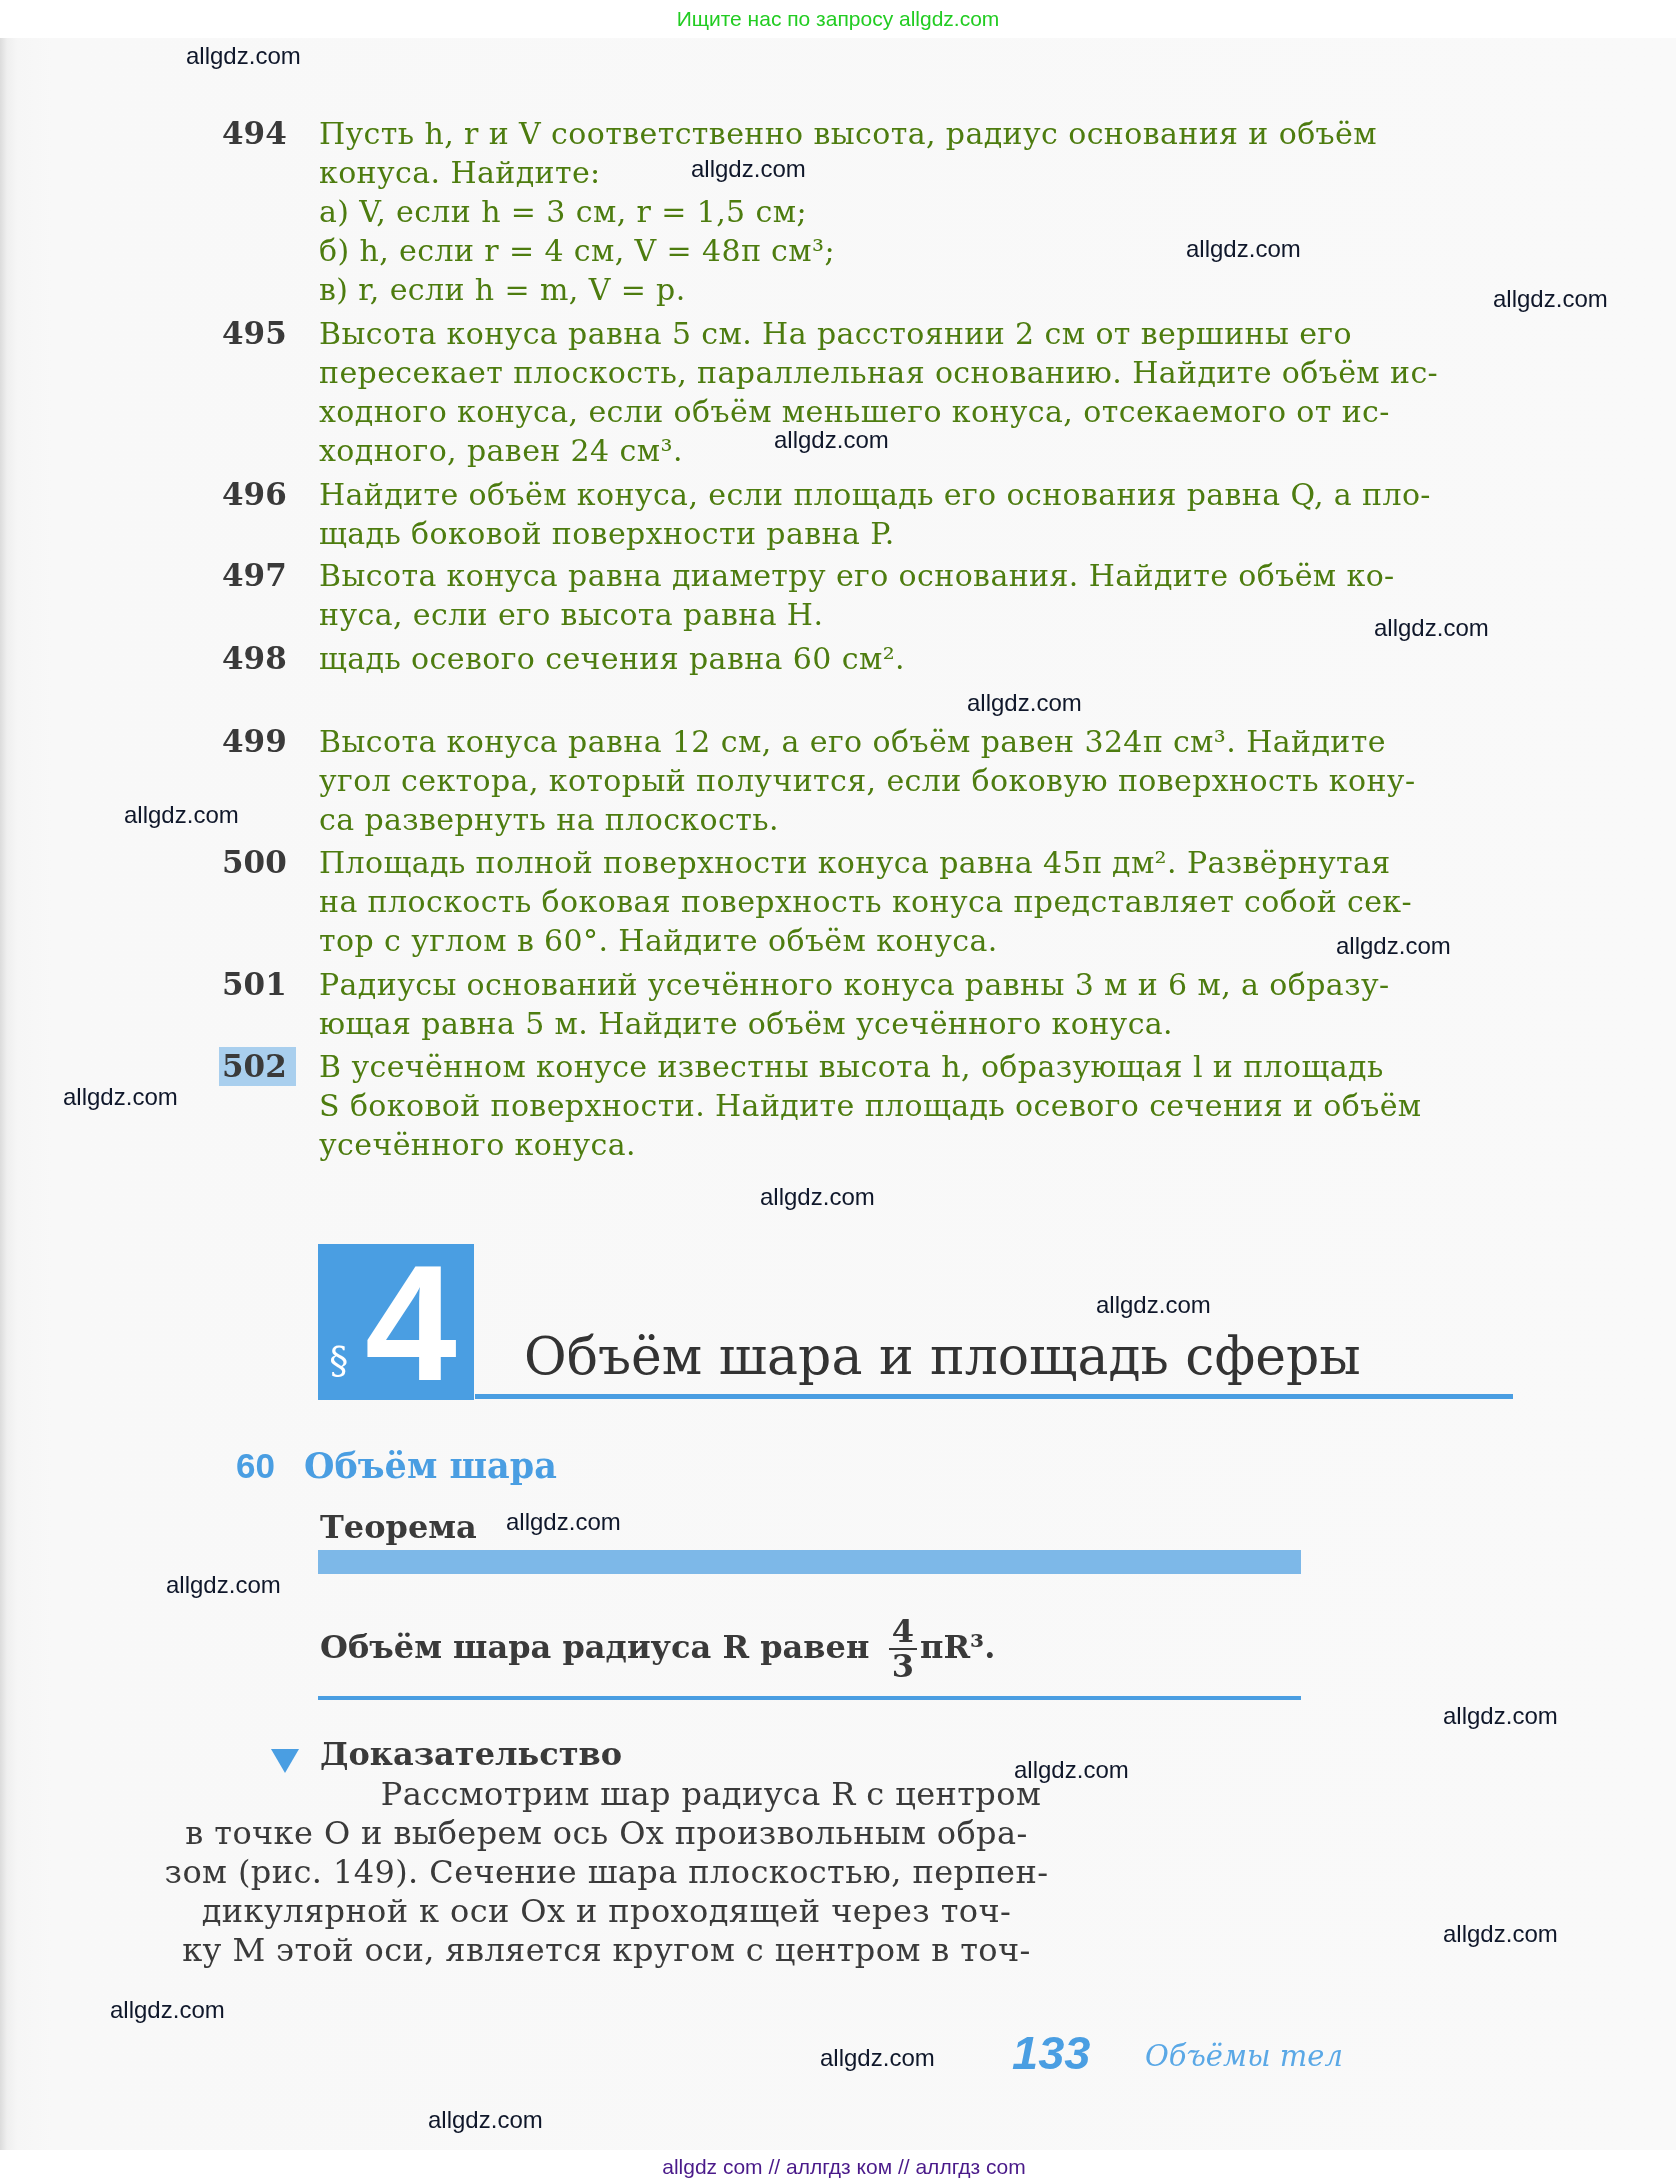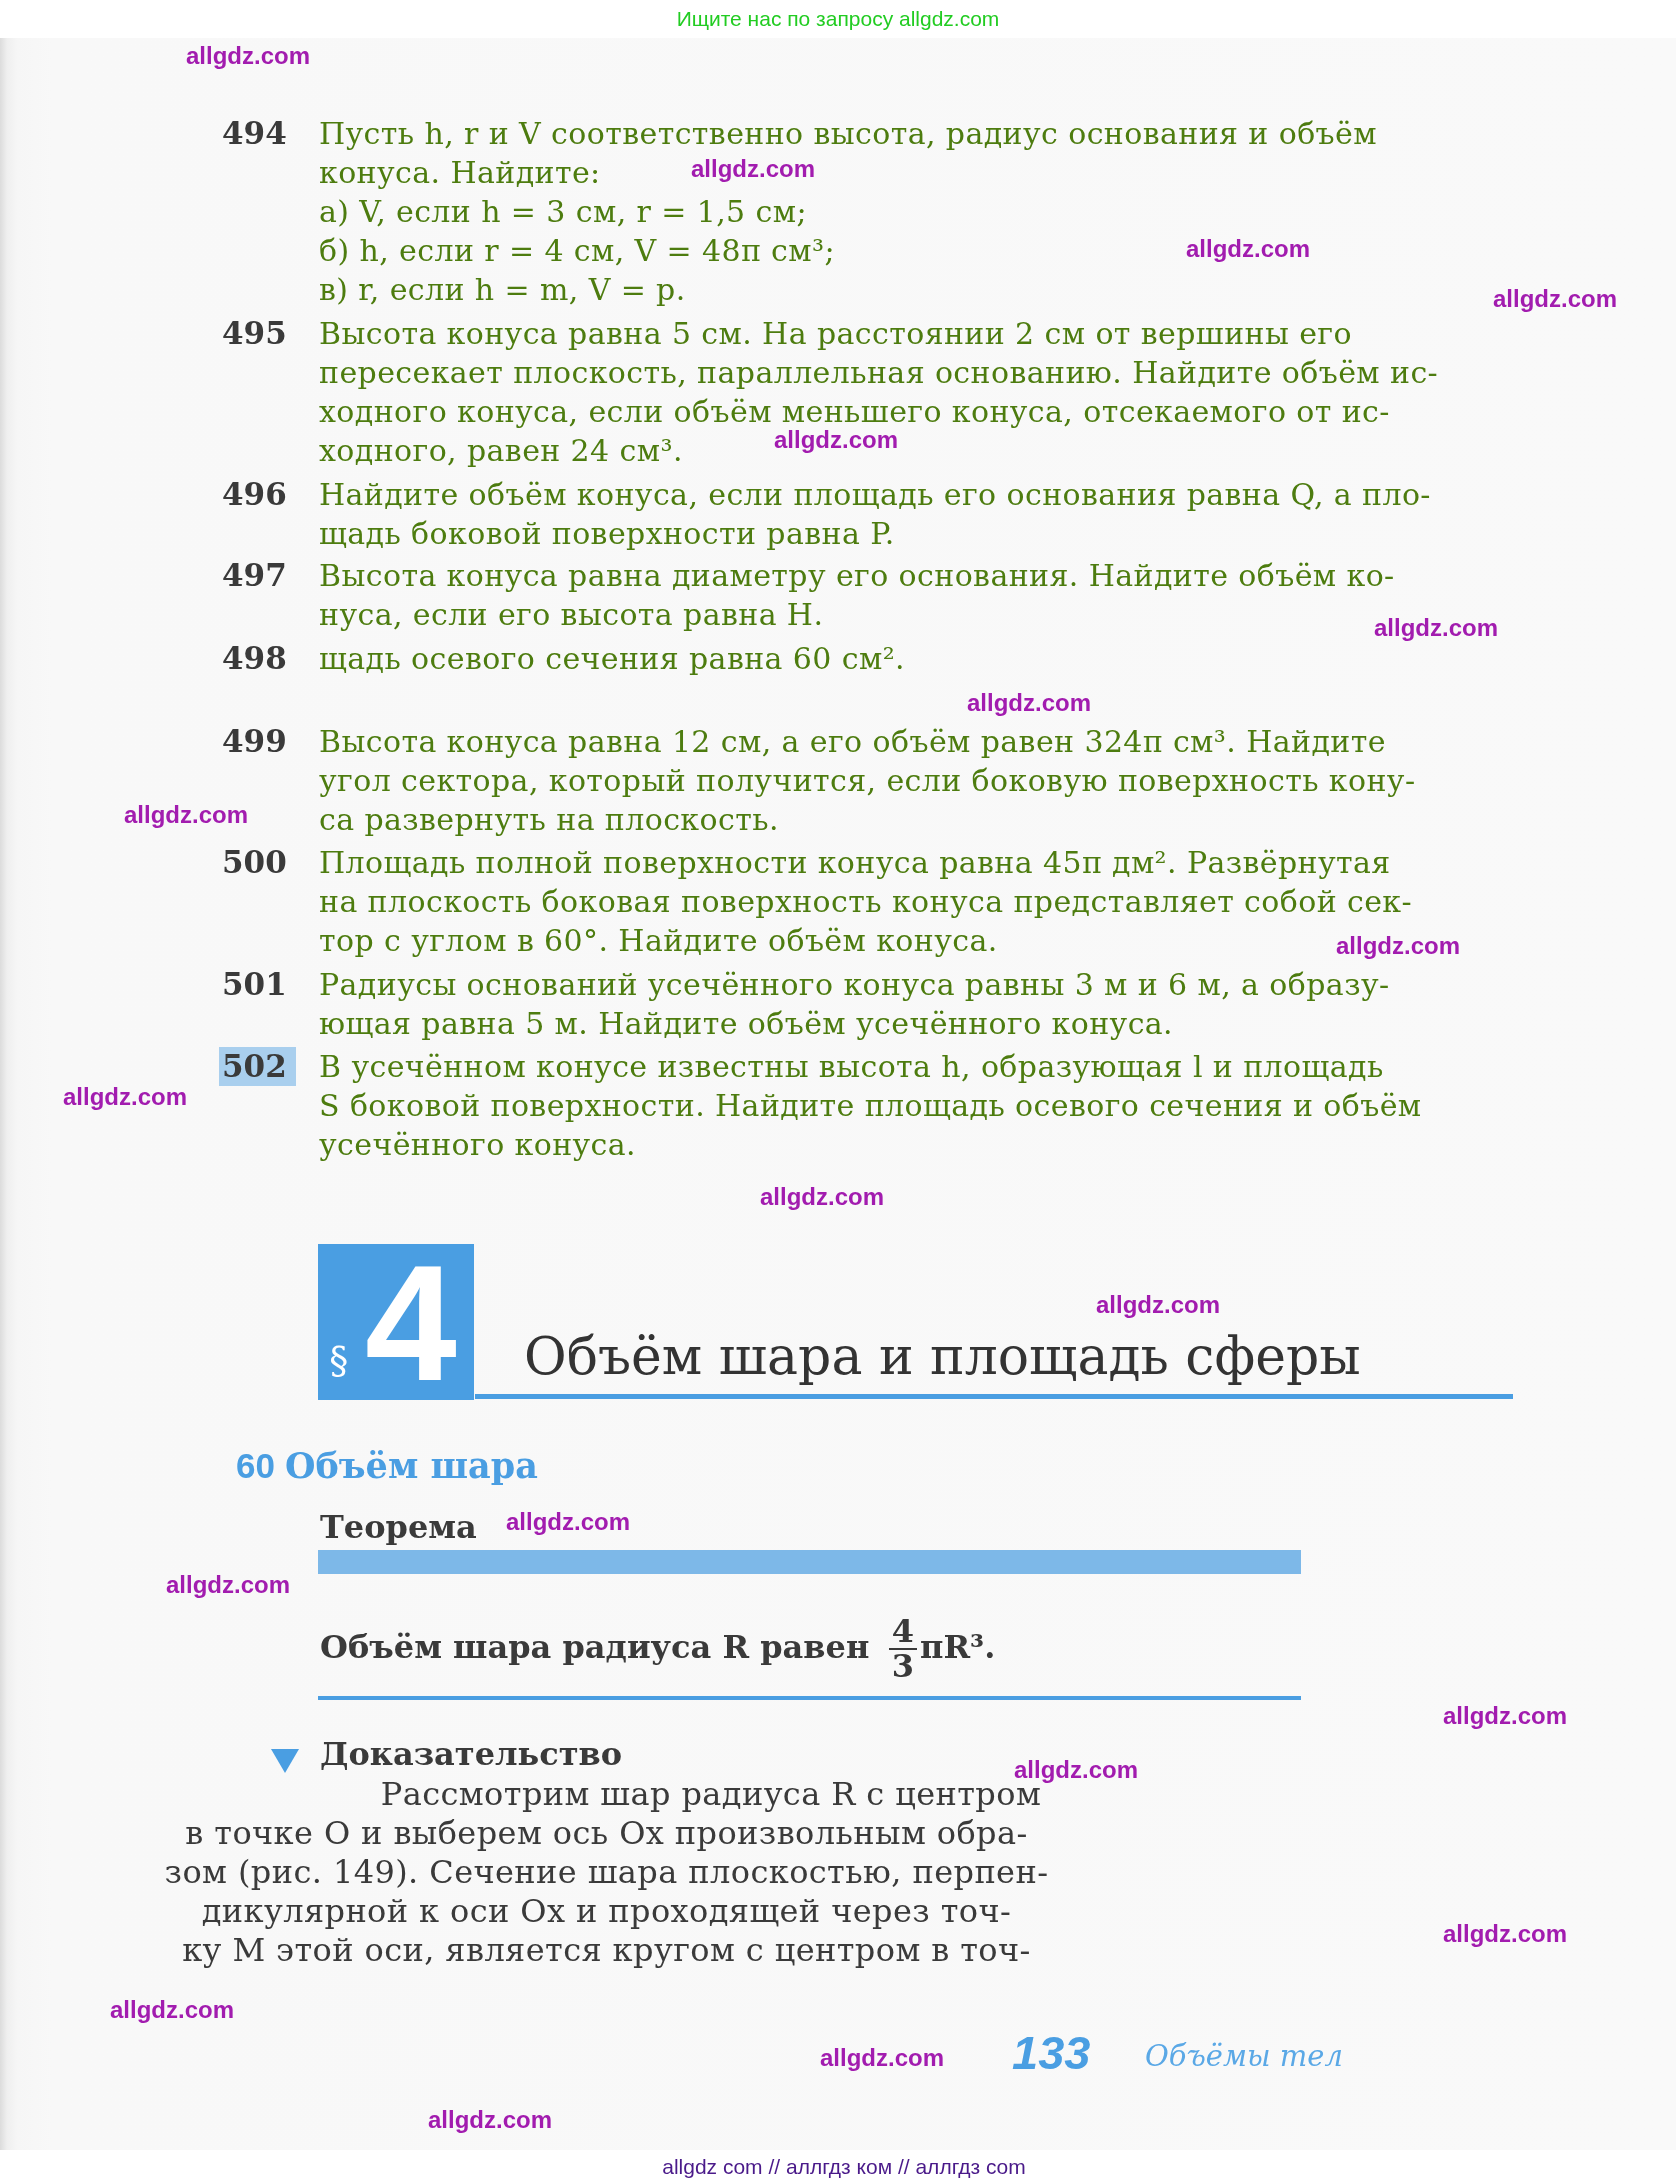--- a/index.html
+++ b/index.html
@@ -24,21 +24,21 @@
     .bottom-banner {
       position: absolute; left: 6px; top: 2150px; width: 1676px; height: 34px;
       background: #ffffff; text-align: center;
     }
     .bottom-banner span {
       font-family: "Liberation Sans", sans-serif;
       color: #4a1a8a; font-size: 21px; line-height: 34px;
     }
     .wm {
       position: absolute; font-family: "Liberation Sans", sans-serif;
-      font-size: 24px; color: #a21caf; white-space: nowrap; font-weight: bold;
+      font-size: 24px; color: #0f172a; white-space: nowrap;
     }
 
     
     .problem { position: absolute; left: 222px; width: 1295px; }
     .pnum {
       position: absolute; left: 0; top: 0; width: 70px;
       font-weight: bold; font-size: 31px; color: #3a3a3a; line-height: 39px;
     }
     .pnum.hl { background: #a9cfee; padding: 0 3.5px; left: -3.5px; }
     .ptext {
@@ -67,21 +67,21 @@
     }
     .chapter-title {
       position: absolute; left: 524px; top: 1326px; font-size: 52px; color: #333;
       white-space: nowrap;
     }
 
     .sec-title {
       position: absolute; left: 236px; top: 1445px; font-size: 35px; font-weight: bold;
       color: #4a9ee2; white-space: nowrap;
     }
-    .sec-title .n { font-family: "Liberation Sans", sans-serif; margin-right: 10px; }
+    .sec-title .n { font-family: "Liberation Sans", sans-serif; margin-right: 29px; }
 
     .theorem-label {
       position: absolute; left: 320px; top: 1508px; font-size: 32px; font-weight: bold; color: #3a3a3a;
     }
     .theorem-bar {
       position: absolute; left: 318px; top: 1550px; width: 983px; height: 24px;
       background: #7db8e8;
     }
     .theorem-text {
       position: absolute; left: 320px; top: 1615px; font-size: 32px; font-weight: bold; color: #3a3a3a;

